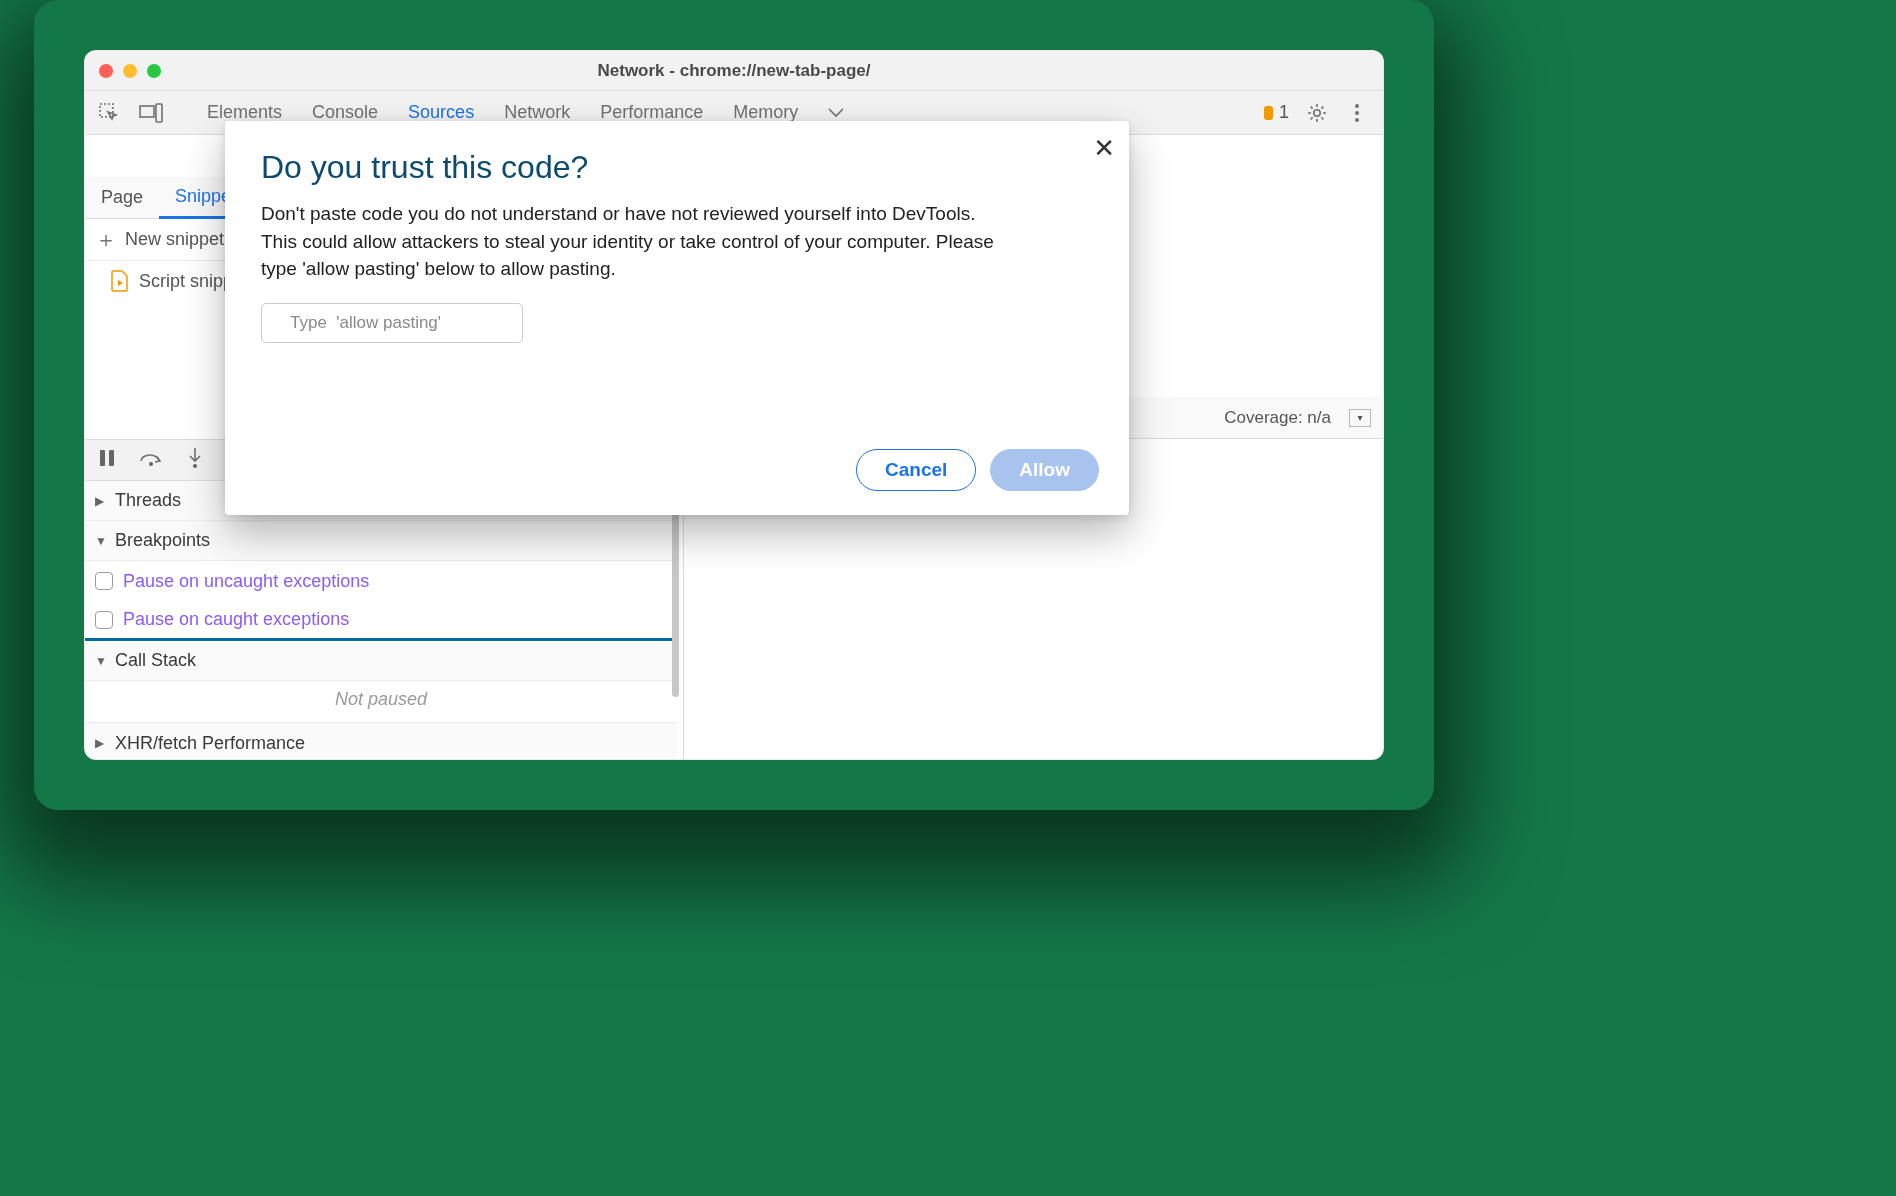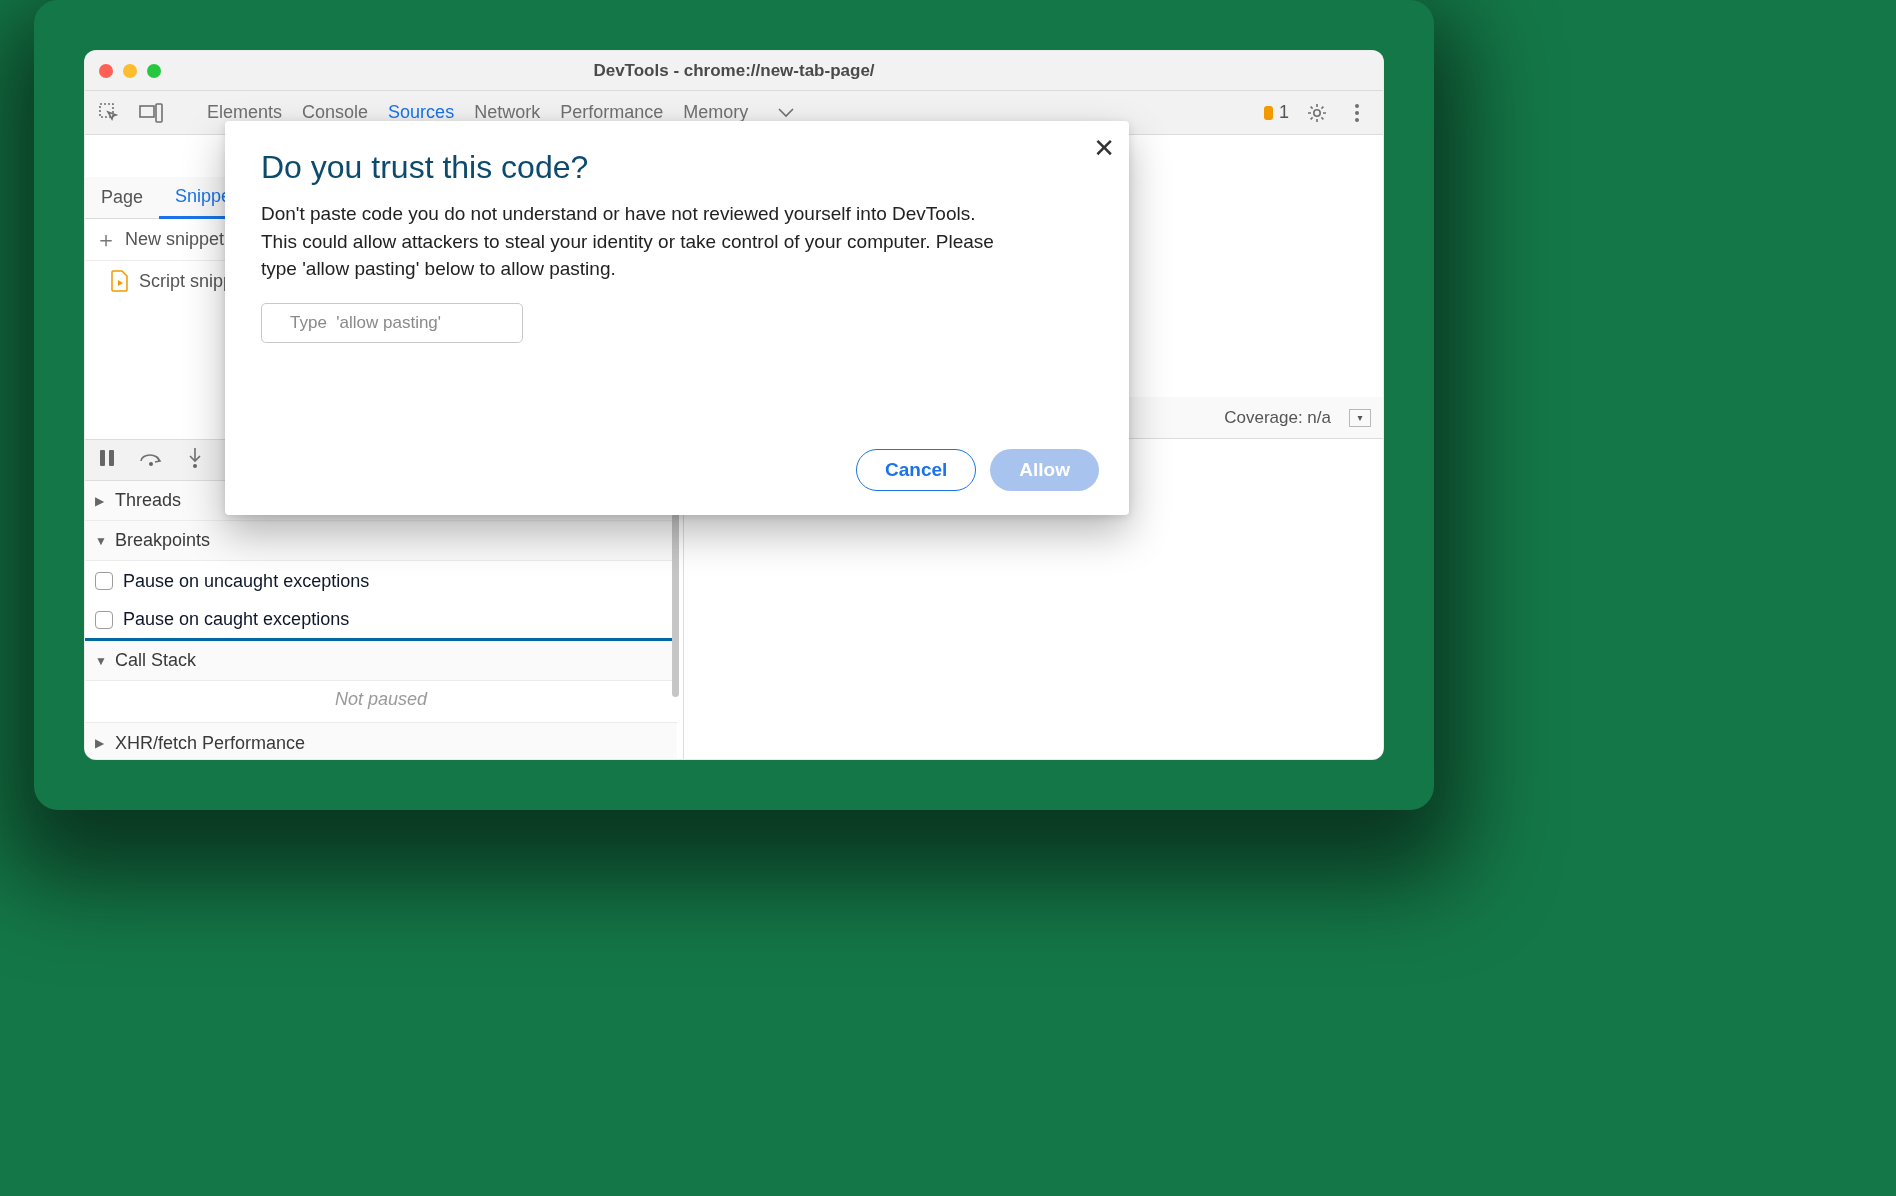--- a/index.html
+++ b/index.html
@@ -13,42 +13,42 @@
   .traffic { display:flex; gap:10px; padding-left:14px; }
   .dot { width:14px; height:14px; border-radius:50%; }
   .dot.red { background:#ff5f57; }
   .dot.yel { background:#febc2e; }
   .dot.grn { background:#27c840; }
   .title { position:absolute; left:0; right:0; text-align:center; font-size:17px; font-weight:600; color:#4a4a4a; pointer-events:none; }
   
   .tabsbar { height:44px; background:#f2f2f2; border-bottom:1px solid #dcdcdc; display:flex; align-items:center; color:#707070; font-size:18px; position:relative; }
   .tb-left { display:flex; align-items:center; gap:18px; padding-left:12px; }
   .tb-icon { width:24px; height:24px; display:flex; align-items:center; justify-content:center; color:#707070; }
-  .tabs { display:flex; gap:20px; margin-left:26px; }
+  .tabs { display:flex; gap:30px; margin-left:26px; }
   .tab { color:#707070; }
   .tab.active { color:#1a73e8; }
   .tb-right { position:absolute; right:0; top:0; bottom:0; display:flex; align-items:center; gap:16px; padding-right:14px; }
   .issue-badge { background:#f29900; color:#fff; border-radius:3px; font-size:11px; padding:1px 3px; }
   .issue-count { color:#555; font-size:18px; margin-left:2px; }
   
   .subtabs { display:flex; height:42px; border-bottom:1px solid #dcdcdc; background:#f9f9f9; }
   .subtab { padding:0 16px; display:flex; align-items:center; font-size:18px; color:#555; }
   .subtab.active { color:#1a73e8; border-bottom:3px solid #1a73e8; margin-bottom:-1px; }
   
   .newsnip { display:flex; align-items:center; height:42px; border-bottom:1px solid #ececec; padding-left:10px; gap:10px; color:#555; font-size:18px; }
   .plus { font-size:22px; color:#777; width:20px; text-align:center; }
   
   .sniprow { display:flex; align-items:center; height:40px; padding-left:26px; gap:10px; font-size:18px; color:#555; }
   .fileicon { width:18px; height:22px; }
   .coverage-row { height:42px; border-bottom:1px solid #dcdcdc; background:#f9f9f9; display:flex; align-items:center; justify-content:flex-end; padding-right:12px; gap:18px; color:#555; font-size:17px; }
   .coverage-chev { width:22px; height:18px; border:1px solid #b9b9b9; display:flex; align-items:center; justify-content:center; font-size:10px; color:#555; }
   .not-paused-right { text-align:center; color:#9a9a9a; font-style:italic; font-size:18px; padding-top:14px; }
   .section { height:40px; display:flex; align-items:center; padding-left:10px; gap:6px; font-size:18px; color:#3a3a3a; border-bottom:1px solid #ececec; background:#fafafa; }
   .section .tri { font-size:12px; color:#666; width:14px; }
-  .check-row { height:40px; display:flex; align-items:center; padding-left:10px; gap:10px; font-size:18px; color:#0f172a; }
+  .check-row { height:40px; display:flex; align-items:center; padding-left:10px; gap:10px; font-size:18px; color:#8b5cf6; }
   .chkbox { width:18px; height:18px; border:1px solid #9c9c9c; border-radius:4px; }
   .section-body-np { text-align:center; color:#9a9a9a; font-style:italic; font-size:18px; padding:8px 0 12px; border-bottom:1px solid #ececec; }
   .scrollthumb { position:absolute; left:587px; top:426px; width:7px; height:220px; background:#c6c6c6; border-radius:4px; }
   
   .ctrlbar-abs2 { position:absolute; left:0; top:388px; width:592px; height:42px; background:#f2f2f2; border-top:1px solid #dcdcdc; border-bottom:1px solid #dcdcdc; display:flex; align-items:center; gap:24px; padding-left:14px; color:#666; }
   .debugpane2 { position:absolute; left:0; top:430px; width:592px; bottom:0; background:#fff; overflow:hidden; }
   .splitright2 { position:absolute; left:598px; top:388px; right:0; bottom:0; background:#fff; border-left:1px solid #dcdcdc; }
   .upper-edit-area { position:absolute; left:0; top:126px; right:0; height:262px; background:#fff; }
   .left-nav { position:absolute; left:0; top:0; width:598px; height:262px; }
   .right-edit { position:absolute; left:598px; top:0; right:0; height:262px; border-left:1px solid #dcdcdc; }
@@ -74,21 +74,21 @@
   <div class="window-wrap">
     <div class="window-shadow"></div>
     <div class="window">
 
       <div class="titlebar">
         <div class="traffic">
           <div class="dot red"></div>
           <div class="dot yel"></div>
           <div class="dot grn"></div>
         </div>
-        <div class="title">DevTools - chrome://new-tab-page/</div>
+        <div class="title">Network - chrome://new-tab-page/</div>
       </div>
 
       <div class="tabsbar">
         <div class="tb-left">
           <span class="tb-icon">
             <svg width="22" height="22" viewBox="0 0 22 22">
                 <rect x="2" y="2" width="13" height="13" class="stroke" stroke-dasharray="2 2"></rect>
                 <path class="stroke" d="M10 10 l8 3 -3 1 -1 3 z"></path>
               </svg>
           </span>

